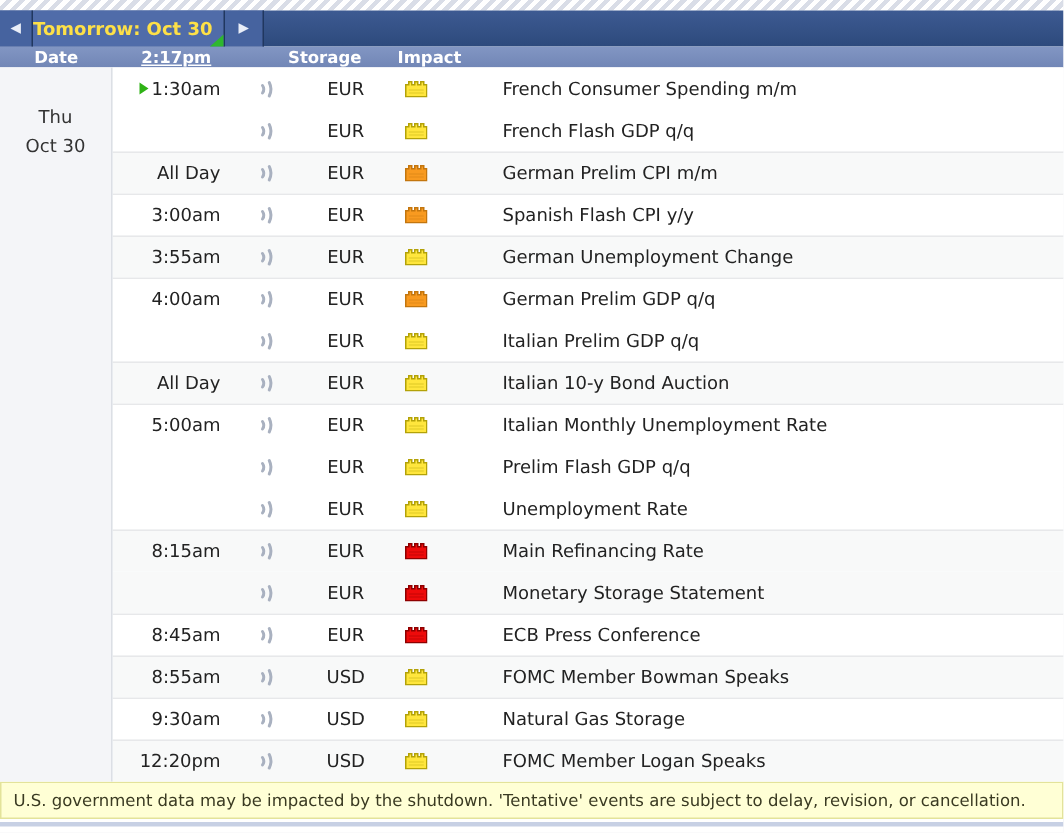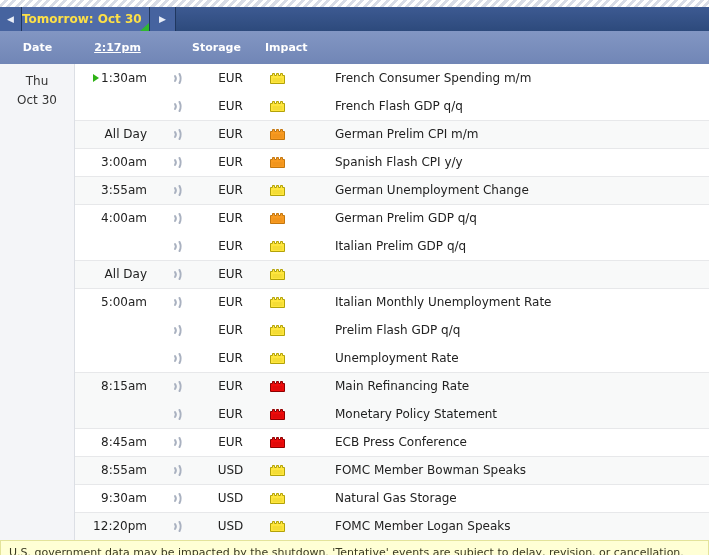--- a/index.html
+++ b/index.html
@@ -18,33 +18,33 @@
   .nav-btn.next { width:26px; }
   .nav-arrow { color:#e9eef8; font-size:9px; line-height:1; }
   .nav-tab { position:relative; width:128px; background:#506ca9; border-right:1px solid #20375f;
     display:flex; align-items:center; cursor:pointer;
     color:#fde047; font-size:12px; font-weight:bold; }
   .green-corner { position:absolute; right:0; bottom:0; width:0; height:0;
     border-left:9px solid transparent; border-bottom:8px solid #2eb82e; }
   .nav-rest { flex:1; }
 
   
-  .subheader { height:33px; width:100%; background:linear-gradient(#8296c3,#7186b6);
+  .subheader { height:14px; width:100%; background:linear-gradient(#8296c3,#7186b6);
     display:flex; align-items:center; color:#ffffff; font-size:11px; font-weight:bold; }
   .sh-date { width:75px; text-align:center; }
   .sh-time { width:85px; text-align:center; }
   .sh-time a { color:#ffffff; text-decoration:underline; cursor:pointer;margin-top:32px; }
   .sh-cur { width:95px; padding-left:32px; }
   .sh-imp { width:65px; padding-left:10px; }
 
   
   .table { position:relative; width:100%; height:476px; background:#ffffff; }
   .datecol { position:absolute; left:0; top:0; bottom:0; width:75px;
     background:#f4f5f8; border-right:1px solid #dcdfe5; }
-  .datecell { padding-top:8px; text-align:center; color:#333333; font-size:12px; line-height:1.6; }
+  .datecell { padding-top:24px; text-align:center; color:#333333; font-size:12px; line-height:1.6; }
   .rows { margin-left:75px; }
   .row { height:28px; display:flex; align-items:center; background:#ffffff; cursor:pointer; }
   .row.alt { background:#f8f9f9; }
   .row.group-start { border-top:1px solid #e7e8ea; }
   .row.group-start .cells { margin-top:-1px; }
   .c-time { width:85px; text-align:right; padding-right:13px; font-size:12px; color:#222222;
     display:flex; justify-content:flex-end; align-items:center; }
   .next-arrow { width:0; height:0; border-top:4px solid transparent; border-bottom:4px solid transparent;
     border-left:6px solid #2eb215; margin-right:2px; display:inline-block; }
   .c-speaker { width:35px; display:flex; justify-content:center; align-items:center; }
@@ -262,20 +262,21 @@
       </svg>
     </div>
     <div class="cells c-cur">EUR</div>
     <div class="cells c-imp">
       <svg width="15" height="12" viewBox="0 0 15 12">
         <path class="imp-path" d="M0.5,11.5 V3.5 H2.5 V1.5 H4.5 V3.5 H6.5 V1.5 H8.5 V3.5 H10.5 V1.5 H12.5 V3.5 H14.5 V11.5 Z" stroke-width="1" fill="#ffe63d" stroke="#b3a208"></path>
         <line x1="2.5" y1="7" x2="12.5" y2="7" stroke-width="0.8" opacity="0.35" stroke="#b3a208"></line>
         <line x1="2.5" y1="9" x2="12.5" y2="9" stroke-width="0.8" opacity="0.35" stroke="#b3a208"></line>
       </svg>
     </div>
+    <div class="cells c-event">Italian 10-y Bond Auction</div>
   </div>
 
   <div class="row group-start">
     <div class="cells c-time">
 
       <span class="t">5:00am</span>
     </div>
     <div class="cells c-speaker">
       <svg width="12" height="15" viewBox="0 0 12 15">
         <path d="M3,5 a3.5,4 0 0 1 0,5" fill="none" stroke="#a9b1c0" stroke-width="2" stroke-linecap="round"></path>
@@ -371,21 +372,21 @@
       </svg>
     </div>
     <div class="cells c-cur">EUR</div>
     <div class="cells c-imp">
       <svg width="15" height="12" viewBox="0 0 15 12">
         <path class="imp-path" d="M0.5,11.5 V3.5 H2.5 V1.5 H4.5 V3.5 H6.5 V1.5 H8.5 V3.5 H10.5 V1.5 H12.5 V3.5 H14.5 V11.5 Z" stroke-width="1" fill="#ee0b0b" stroke="#8e0000"></path>
         <line x1="2.5" y1="7" x2="12.5" y2="7" stroke-width="0.8" opacity="0.35" stroke="#8e0000"></line>
         <line x1="2.5" y1="9" x2="12.5" y2="9" stroke-width="0.8" opacity="0.35" stroke="#8e0000"></line>
       </svg>
     </div>
-    <div class="cells c-event">Monetary Policy Statement</div>
+    <div class="cells c-event">Monetary Storage Statement</div>
   </div>
 
   <div class="row group-start">
     <div class="cells c-time">
 
       <span class="t">8:45am</span>
     </div>
     <div class="cells c-speaker">
       <svg width="12" height="15" viewBox="0 0 12 15">
         <path d="M3,5 a3.5,4 0 0 1 0,5" fill="none" stroke="#a9b1c0" stroke-width="2" stroke-linecap="round"></path>

